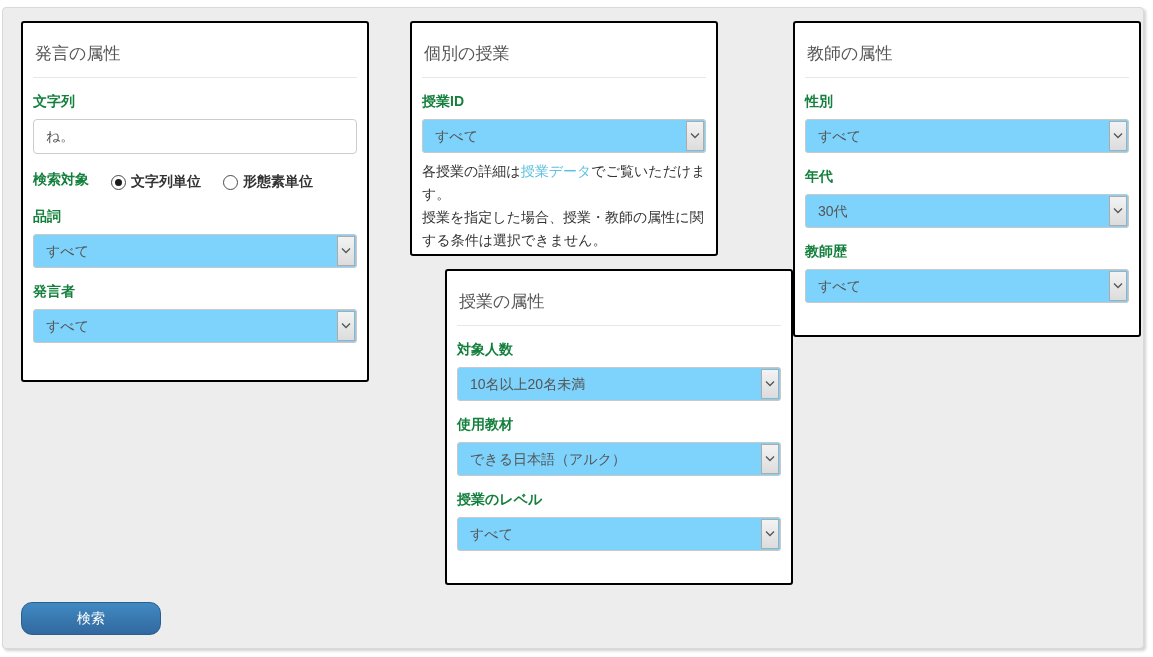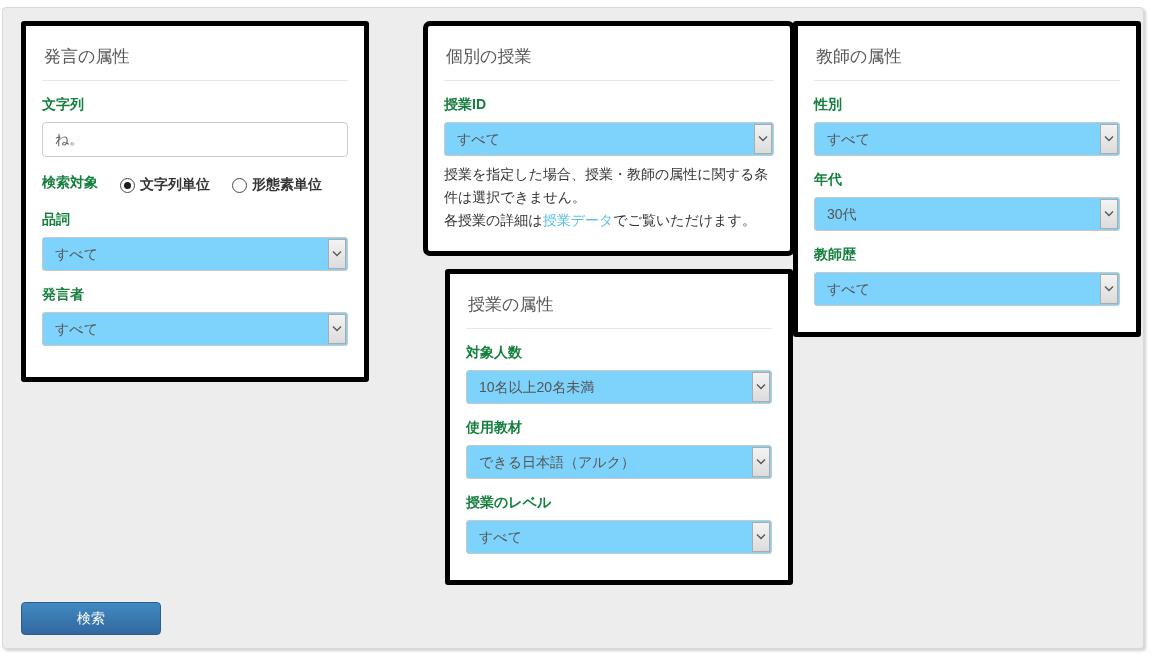--- a/index.html
+++ b/index.html
@@ -14,26 +14,26 @@
     left: 2px; top: 7px;
     width: 1142px; height: 642px;
     background: #ededed;
     border: 1px solid #d9d9d9;
     border-radius: 4px;
     box-shadow: 2px 2px 3px rgba(0,0,0,0.18);
   }
   .card {
     position: absolute;
     background: #ffffff;
-    border: 5px solid #000000;
+    border: 2px solid #000000;
     border-radius: 3px;
-    padding: 14px 16px;
+    padding: 14px 10px;
   }
   .card-utterance   { left: 18px;  top: 13px;  width: 348px; height: 361px; }
-  .card-individual  { left: 420px; top: 13px;  width: 372px; height: 235px; border-radius: 7px; }
+  .card-individual  { left: 407px; top: 13px;  width: 308px; height: 235px; }
   .card-class-attrs { left: 398px; top: 261px; width: 348px; height: 316px; margin-left: 44px; }
   .card-teacher     { left: 778px; top: 13px;  width: 348px; height: 316px; margin-left: 12px; }
   .card-title {
     font-size: 17px;
     font-weight: normal;
     color: #555555;
     padding: 5px 0 12px 2px;
     border-bottom: 1px solid #e7e7e7;
   }
   .form-group { margin-top: 15px; }
@@ -117,21 +117,21 @@
     line-height: 23px;
     color: #333333;
   }
   .help-note a { color: #5bc0de; text-decoration: none; cursor: pointer; }
   .search-btn {
     position: absolute;
     left: 18px; top: 594px;
     width: 140px; height: 33px;
     background: linear-gradient(#4189c2, #31699f);
     border: 1px solid #2a5e91;
-    border-radius: 4px;
+    border-radius: 11px;
     color: #ffffff;
     font-size: 14px;
     font-family: inherit;
     cursor: pointer;
   }
 </style>
 </head>
 <body>
 
 <div class="page-well">
@@ -188,24 +188,24 @@
       <label class="field-label">授業ID</label>
       <div class="select">
         <span class="select-value">すべて</span>
         <span class="select-arrow">
           <svg width="10" height="6" viewBox="0 0 10 6">
               <path d="M1 0.5 L5 4.5 L9 0.5" fill="none" stroke="#555" stroke-width="1.3"></path>
             </svg>
         </span>
       </div>
       <div class="help-note">
-        <p>授業を指定した場合、授業・教師の属性に関する条件は選択できません。</p>
         <p>
           <span>各授業の詳細は</span><a>授業データ</a><span>でご覧いただけます。</span>
         </p>
+        <p>授業を指定した場合、授業・教師の属性に関する条件は選択できません。</p>
       </div>
     </div>
   </div>
 
   <div class="card card-class-attrs">
     <h2 class="card-title">授業の属性</h2>
 
     <div class="form-group">
       <label class="field-label">対象人数</label>
       <div class="select">

